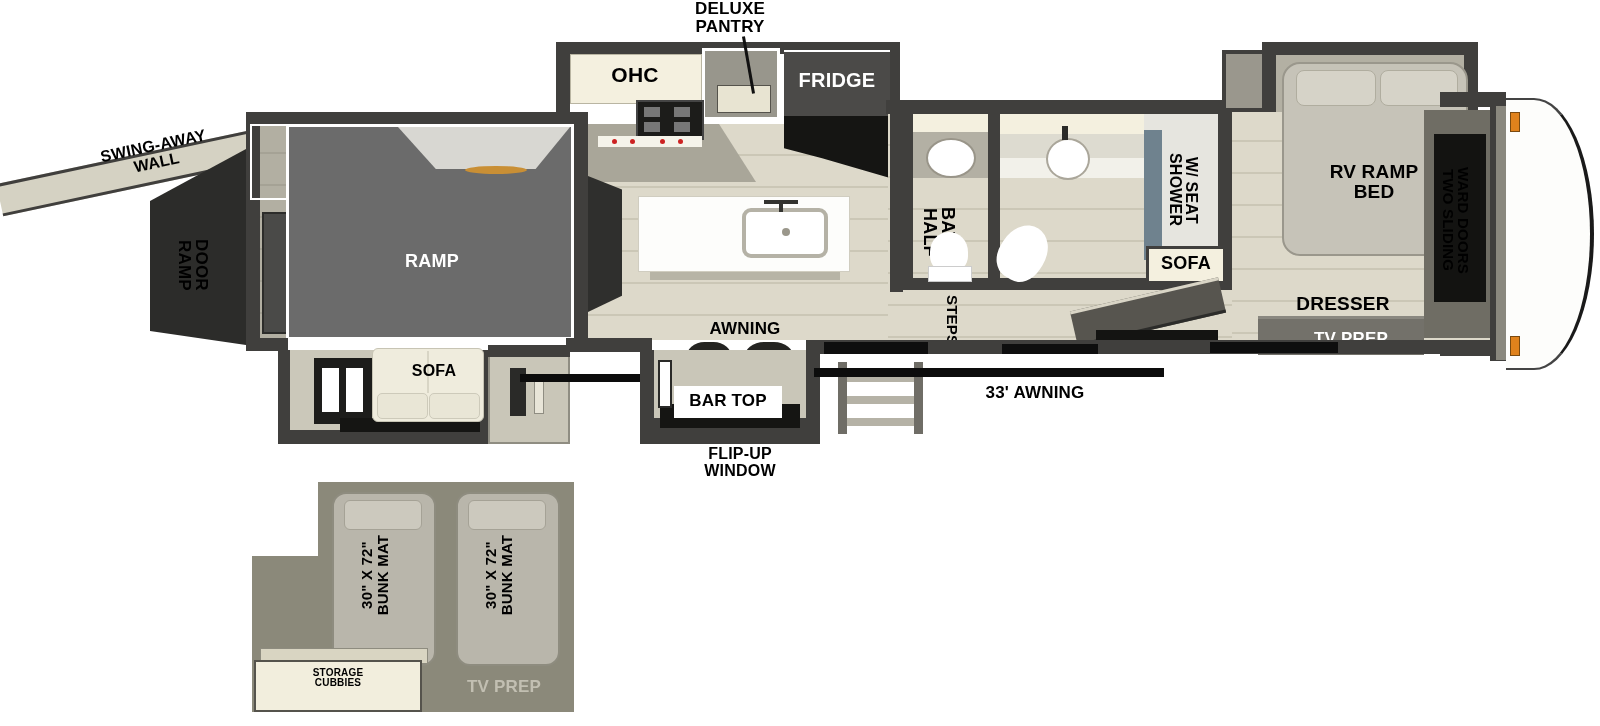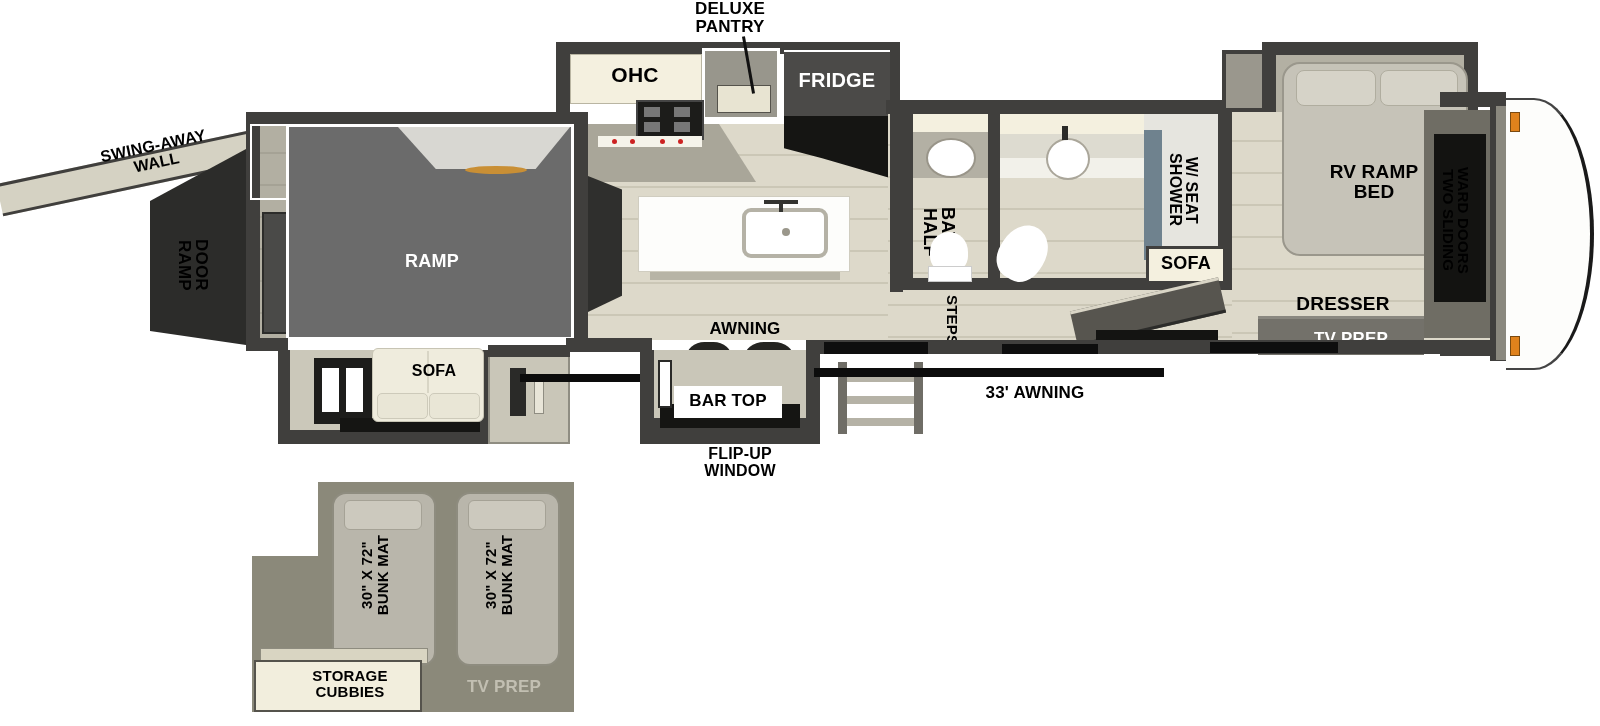--- a/index.html
+++ b/index.html
@@ -237,17 +237,17 @@
   <div class="lbl" style="left:302px;top:552px;width:160px;height:46px;font-size:15px;transform:rotate(-90deg);">30" X 72"
 BUNK MAT</div>
 
   <div class="abs" style="left:456px;top:492px;width:100px;height:170px;background:#b9b6ab;border:2px solid #8e8c7f;border-radius:14px;"></div>
   <div class="abs" style="left:468px;top:500px;width:76px;height:28px;background:#ccc9be;border:1px solid #a5a296;border-radius:6px;"></div>
   <div class="lbl" style="left:426px;top:552px;width:160px;height:46px;font-size:15px;transform:rotate(-90deg);">30" X 72"
 BUNK MAT</div>
 
   <div class="abs" style="left:260px;top:648px;width:166px;height:14px;background:#d9d5c2;border:1px solid #8e8c7f;"></div>
   <div class="abs" style="left:254px;top:660px;width:168px;height:52px;background:#f2eedd;border:2px solid #55534c;box-sizing:border-box;"></div>
-  <div class="lbl" style="left:256px;top:668px;width:164px;font-size:15px;padding-left:12px;">STORAGE
+  <div class="lbl" style="left:256px;top:668px;width:164px;font-size:10px;">STORAGE
 CUBBIES</div>
   <div class="lbl" style="left:448px;top:678px;width:112px;font-size:17px;color:#c2bfb2;">TV PREP</div>
 
 </div>
 
 </body></html>

